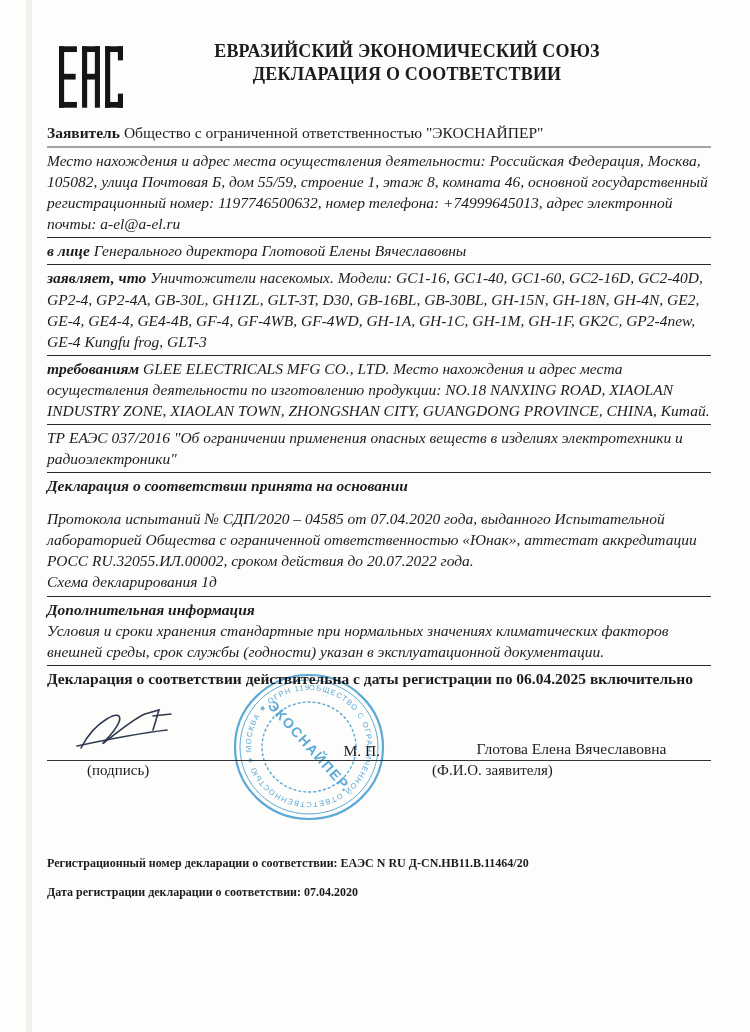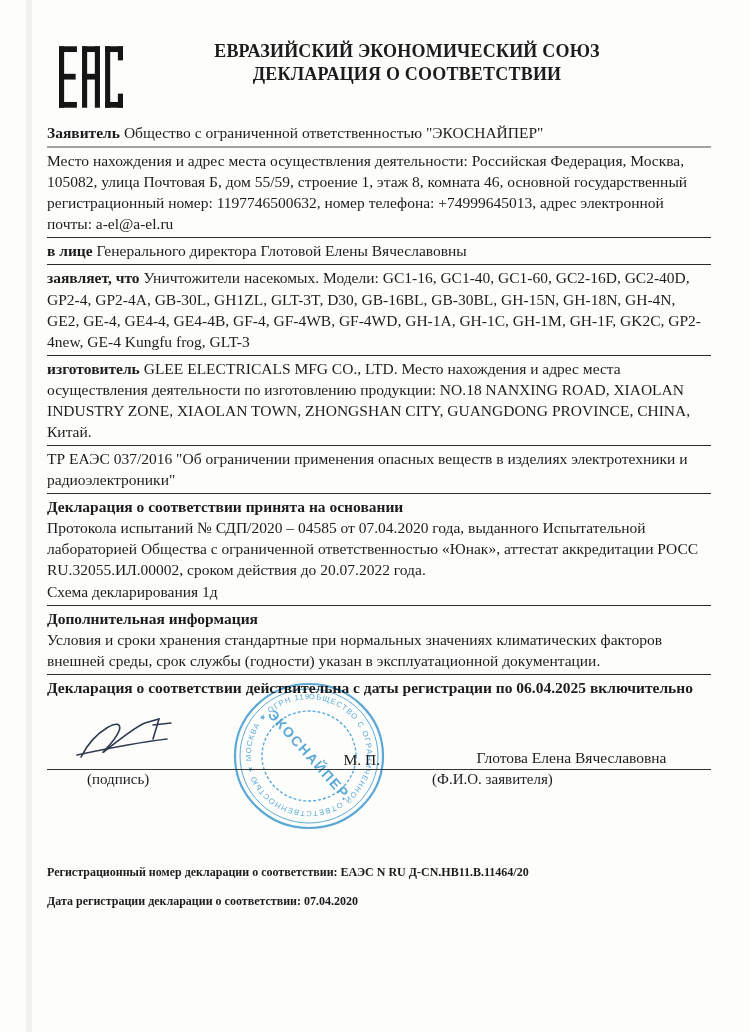--- a/index.html
+++ b/index.html
@@ -16,21 +16,21 @@
   .scan-edge{position:absolute;left:26px;top:0;width:6px;height:1032px;background:#f1f1ee;}
   .content{position:absolute;left:47px;top:40px;width:664px;}
 
   .header{display:flex;align-items:flex-start;margin-bottom:8px;}
   .eac-logo{flex:0 0 auto;margin:6px 10px 0 12px;}
   .titles{flex:1;text-align:center;padding-right:30px;}
   .title{font-weight:bold;font-size:18px;line-height:1.3;letter-spacing:.2px;}
 
   .row{font-size:15.5px;line-height:1.36;}
   .rule{border-bottom:2px solid #a3a3a3;}
-  .rule-thin{border-bottom:1.4px solid #2a2a2a;}
+  .rule-thin{border-bottom:1.4px solid #2a2a2a;font-style:italic;}
   .pad{padding:2px 0 3px 0;}
   b,.b{font-weight:bold;}
 
   .sig-area{position:relative;margin-top:26px;height:108px;}
   .sig-cols{display:flex;position:relative;z-index:2;}
   .sig-col1{width:58%;}
   .sig-col2{width:42%;}
   .sig-over{height:42px;display:flex;align-items:flex-end;}
   .sig-line{border-bottom:1.6px solid #333;}
   .sig-caption{font-size:15px;text-align:left;padding-top:1px;}
@@ -94,32 +94,32 @@
       <span>Генерального директора Глотовой Елены Вячеславовны</span>
     </div>
 
     <div class="row rule-thin pad">
       <b>заявляет, что</b>
       <span>Уничтожители насекомых.  Модели: GC1-16, GC1-40, GC1-60, GC2-16D, GC2-40D, GP2-4, GP2-4A, GB-30L, GH1ZL, GLT-3T, D30, GB-16BL, GB-30BL, GH-15N, GH-18N, GH-4N, GE2, GE-4, GE4-4, GE4-4B, GF-4, GF-4WB, GF-4WD, GH-1A, GH-1C, GH-1M, GH-1F, GK2C, GP2-4new, GE-4 Kungfu frog, GLT-3</span>
     </div>
 
     <div class="row rule-thin pad">
       <div>
-        <b>изготовитель</b>
+        <b>требованиям</b>
         <span>GLEE ELECTRICALS MFG CO., LTD. Место нахождения и адрес места осуществления деятельности по изготовлению продукции: NO.18 NANXING ROAD, XIAOLAN INDUSTRY ZONE, XIAOLAN TOWN, ZHONGSHAN CITY, GUANGDONG PROVINCE, CHINA, Китай.</span>
       </div>
     </div>
 
     <div class="row rule-thin pad">
       <div>ТР ЕАЭС 037/2016 "Об ограничении применения опасных веществ в изделиях электротехники и радиоэлектроники"</div>
     </div>
 
     <div class="row rule-thin pad">
       <div class="b">Декларация о соответствии принята на основании</div>
-      <div style="margin-top:0;">Протокола испытаний № СДП/2020 – 04585  от 07.04.2020 года, выданного Испытательной лабораторией Общества с ограниченной ответственностью «Юнак», аттестат аккредитации РОСС RU.32055.ИЛ.00002, сроком действия до 20.07.2022 года.</div>
+      <div style="margin-top:12px;">Протокола испытаний № СДП/2020 – 04585  от 07.04.2020 года, выданного Испытательной лабораторией Общества с ограниченной ответственностью «Юнак», аттестат аккредитации РОСС RU.32055.ИЛ.00002, сроком действия до 20.07.2022 года.</div>
       <div>Схема декларирования 1д</div>
     </div>
 
     <div class="row rule-thin pad">
       <div class="b">Дополнительная информация</div>
       <div>Условия и сроки хранения стандартные при нормальных значениях климатических факторов внешней среды, срок службы (годности) указан в эксплуатационной документации.</div>
     </div>
 
     <div class="row pad b">Декларация о соответствии действительна с даты регистрации по 06.04.2025 включительно</div>
 

